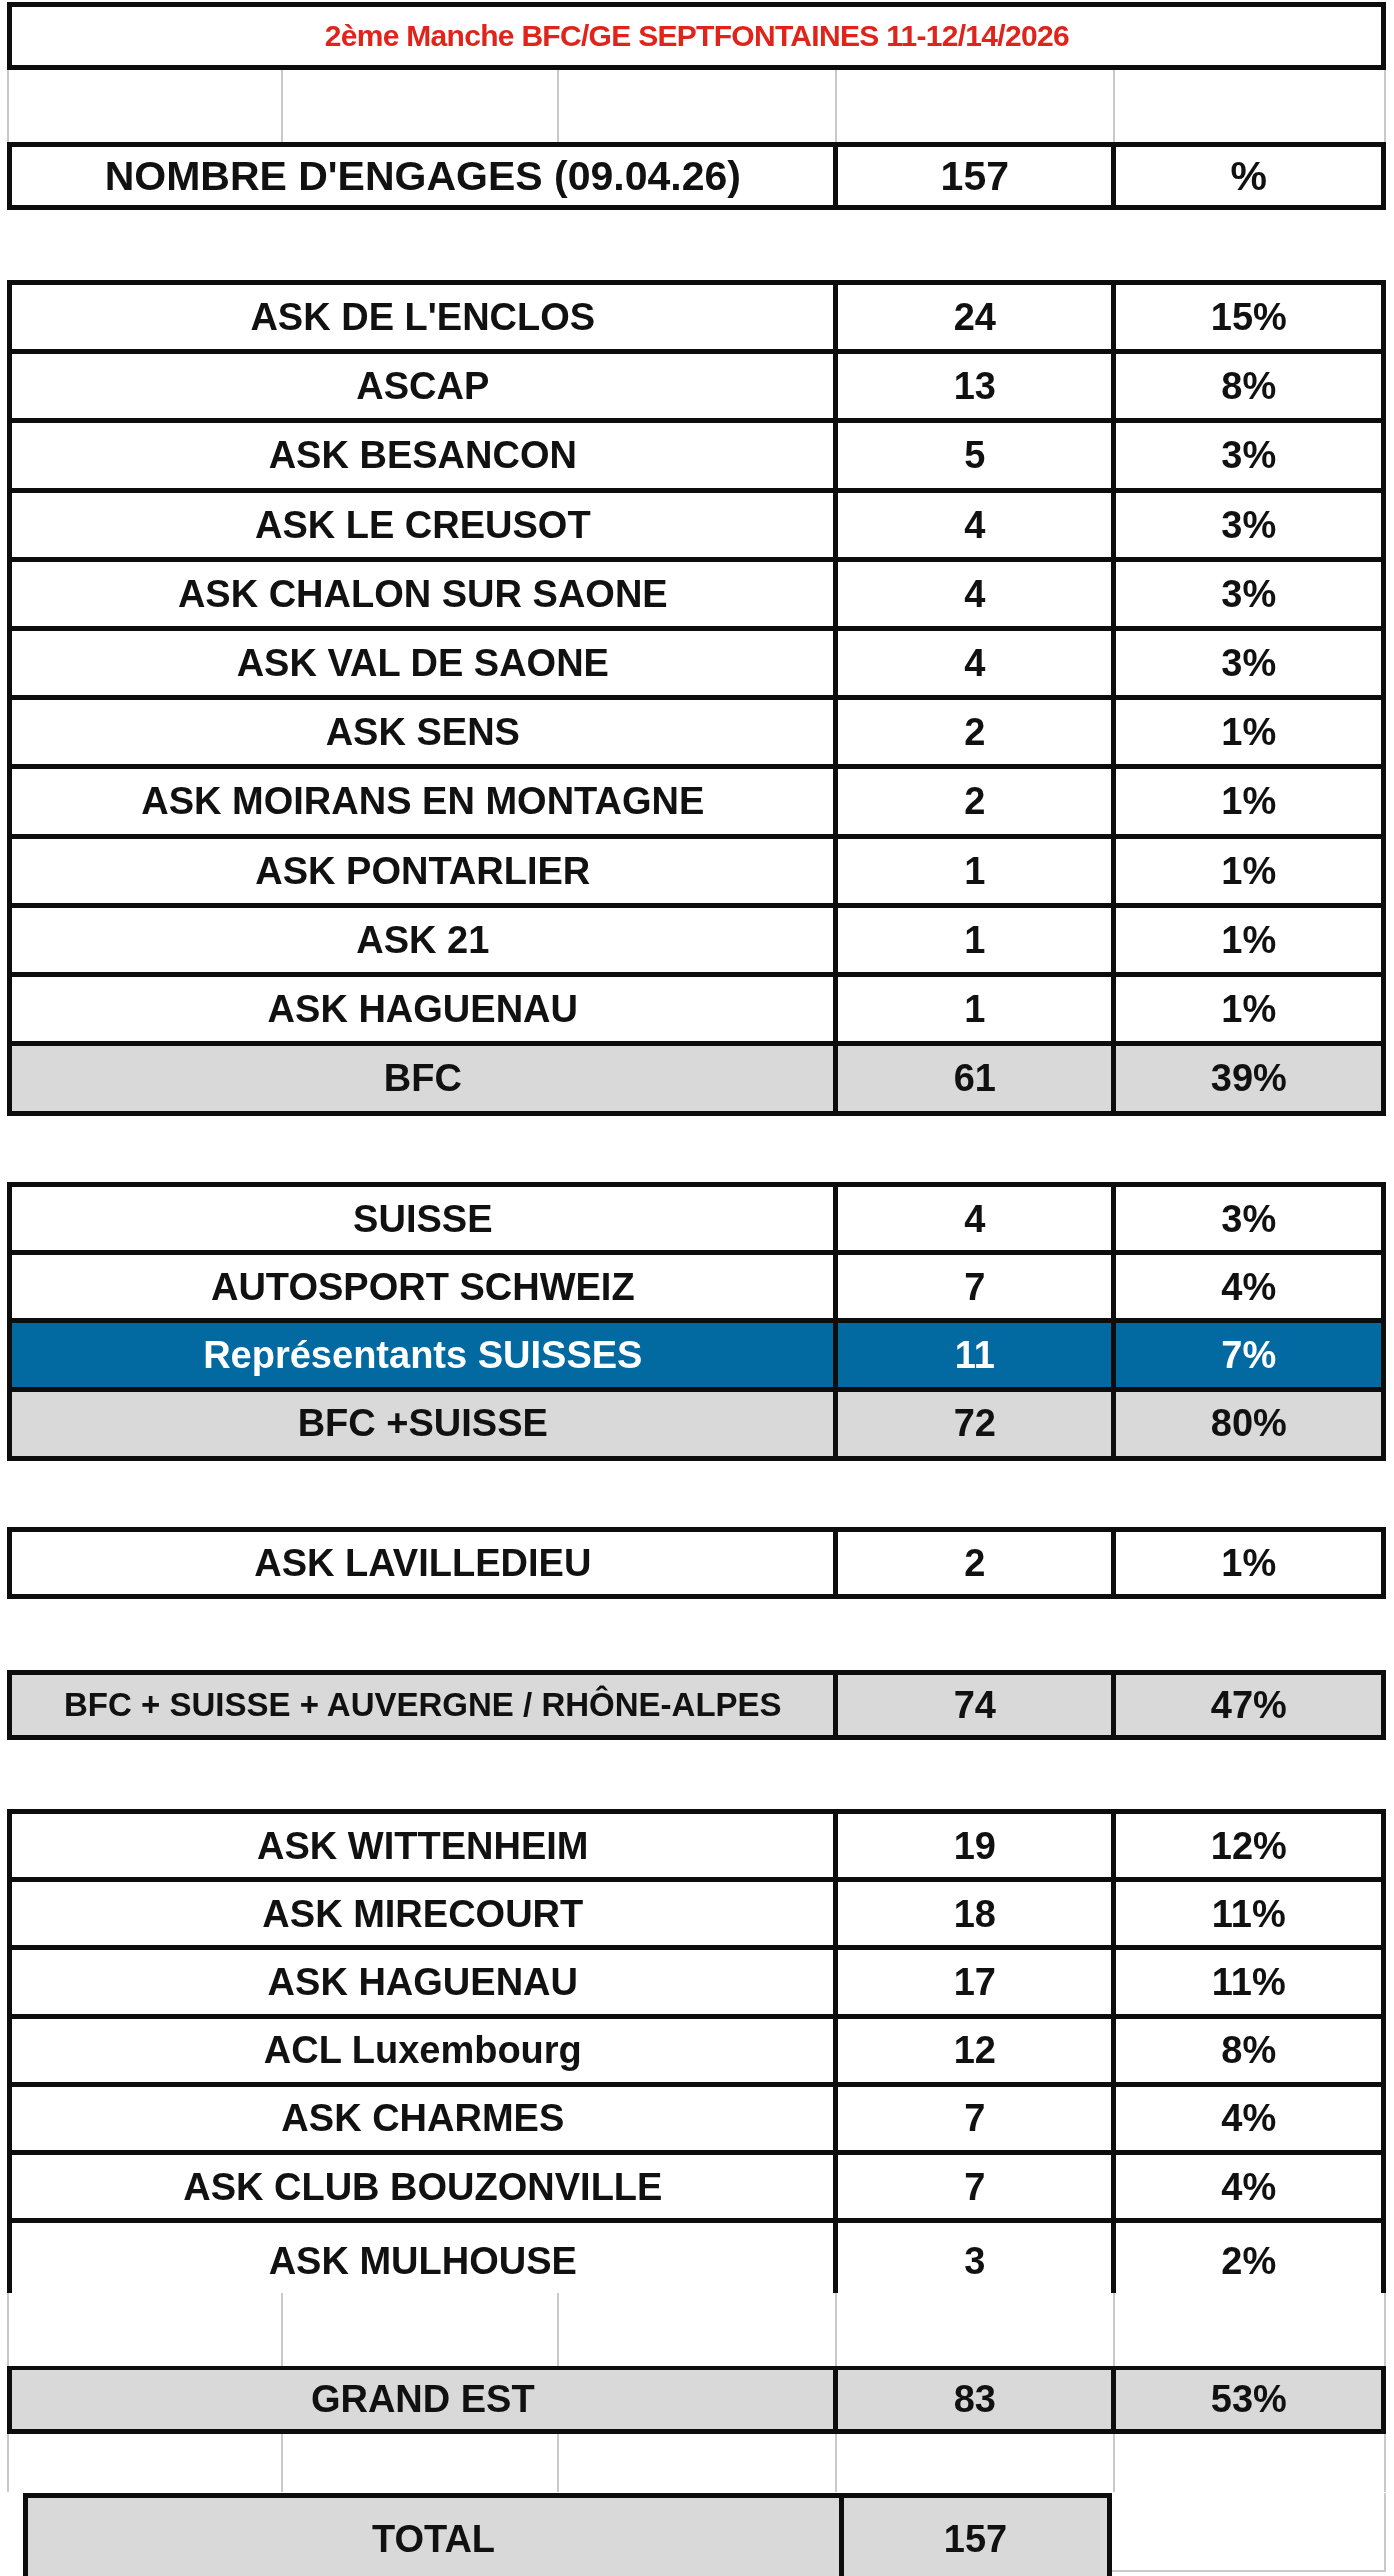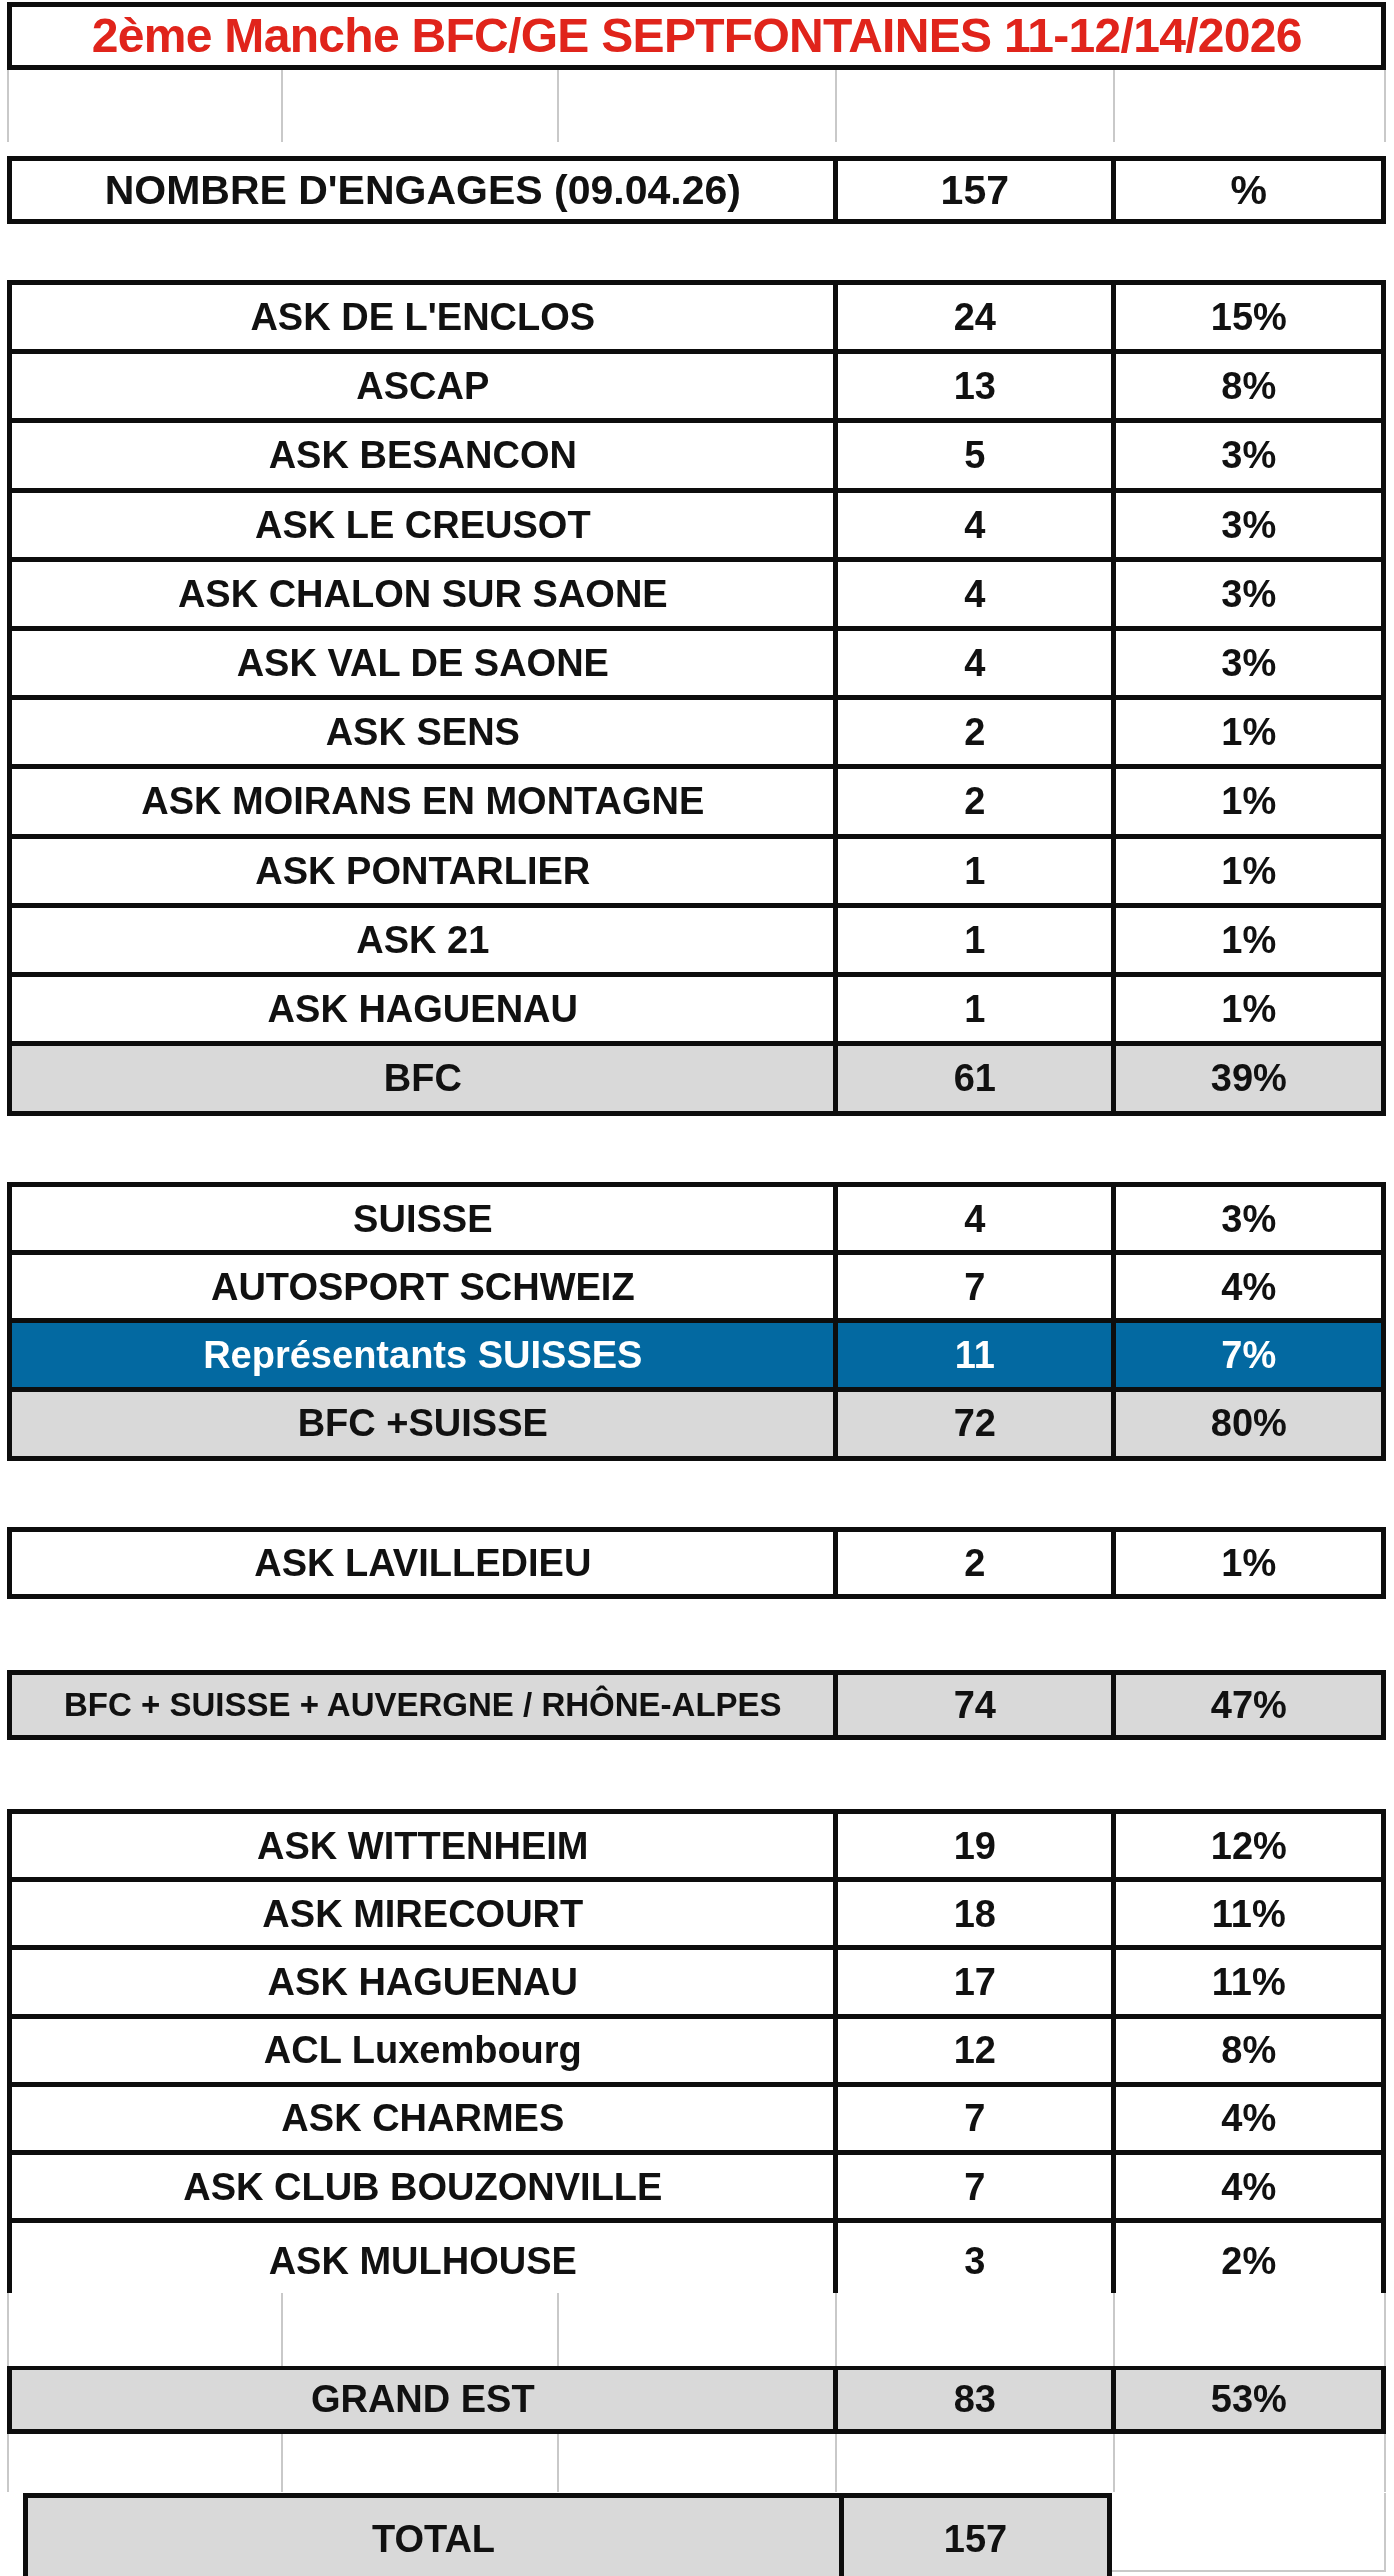--- a/index.html
+++ b/index.html
@@ -11,21 +11,21 @@
     width:1394px;height:2576px;position:relative;overflow:hidden;
     font-family:"Liberation Sans", sans-serif;font-weight:bold;color:#111;
   }
   .abs{position:absolute;}
   
   .title-box{
     left:7.3px;top:1.5px;width:1379px;height:68px;
     border:5.8px solid var(--bk);box-sizing:border-box;
     display:flex;align-items:center;justify-content:center;background:#fff;
   }
-  .title-text{font-size:48px;letter-spacing:-0.7px;white-space:nowrap;}
+  .title-text{font-size:30px;letter-spacing:-0.7px;white-space:nowrap;}
   
   .grid-row{left:7.3px;width:1379px;background:#fff;}
   .vline{position:absolute;top:0;bottom:0;width:2.2px;background:var(--grid);}
   
   .tbl{left:7.3px;width:1379px;}
   .trow{
     display:flex;border:5.8px solid var(--bk);box-sizing:border-box;
     margin-top:-5.8px;background:#fff;
   }
   .trow:first-child{margin-top:0;}
@@ -62,21 +62,21 @@
 
   <div class="abs grid-row" id="grid-row-a" style="top:70px;height:72px;">
       <div class="vline" style="left: 0px;"></div>
       <div class="vline" style="left: 274px;"></div>
       <div class="vline" style="left: 550px;"></div>
       <div class="vline" style="left: 828px;"></div>
       <div class="vline" style="left: 1106px;"></div>
       <div class="vline" style="left: 1377px;"></div>
     </div>
 
-  <div class="abs tbl" id="header-tbl" style="top:156px;border-radius:12px;">
+  <div class="abs tbl" id="header-tbl" style="top:142px;border-radius:12px;">
     <div class="trow" id="header-row" style="height:68px;">
       <div class="cell c1">NOMBRE D'ENGAGES (09.04.26)</div>
       <div class="cell c2">157</div>
       <div class="cell c3">%</div>
     </div>
   </div>
 
   <div class="abs tbl" id="section-0" style="top: 280px;">
       <div class="trow" style="height: 75px;">
         <div class="cell c1">ASK DE L'ENCLOS</div>

